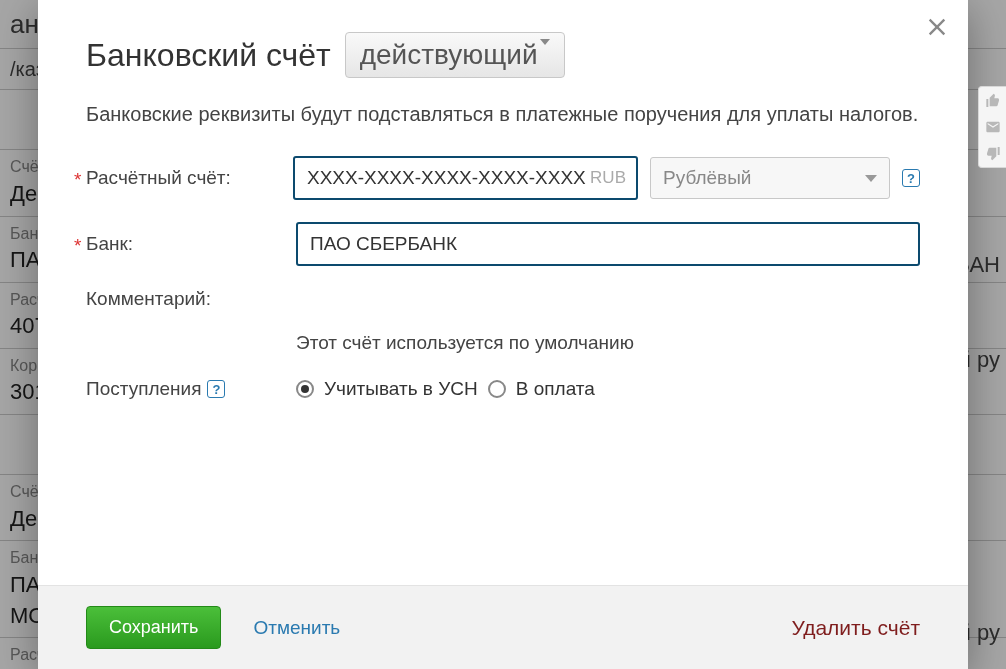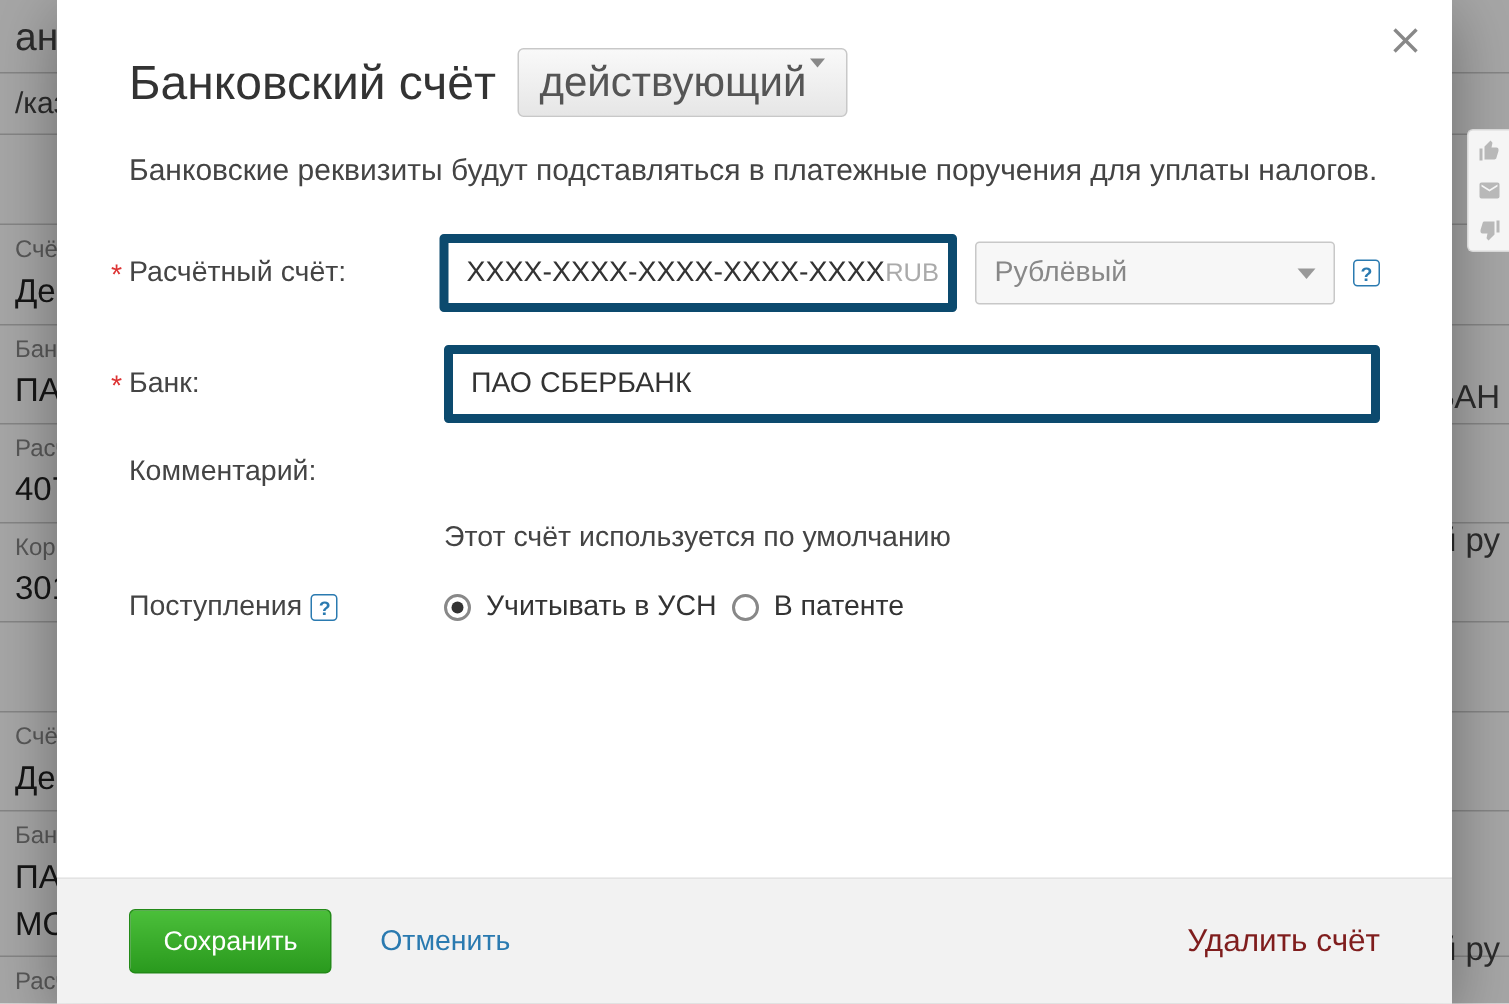--- a/index.html
+++ b/index.html
@@ -24,21 +24,21 @@
 
   .desc { font-size: 20px; color: #444; line-height: 1.4; margin-bottom: 28px; }
 
   .form-row { display: flex; align-items: center; margin-bottom: 22px; }
   .form-row .label { width: 210px; font-size: 19px; color: #444; position: relative; display: flex; align-items: center; gap: 6px; }
   .req { color: #d33; position: absolute; left: -12px; top: 2px; }
   .help { display: inline-flex; align-items: center; justify-content: center; width: 18px; height: 18px; border: 1.5px solid #2a7ab0; color: #2a7ab0; border-radius: 3px; font-size: 13px; font-weight: bold; cursor: pointer; }
 
   .controls { flex: 1; display: flex; align-items: center; gap: 12px; }
   .acct-wrap { position: relative; width: 345px; }
-  input.txt { width: 100%; border: 6px solid #0c4a6e; border-radius: 3px; padding: 9px 12px; font-size: 19px; color: #333; background: #fff; }
+  input.txt { width: 100%; border: 2px solid #0c4a6e; border-radius: 3px; padding: 9px 12px; font-size: 19px; color: #333; background: #fff; }
   input.txt::placeholder { color: #999; }
   .acct-wrap .rub { position: absolute; right: 12px; top: 50%; transform: translateY(-50%); color: #aaa; font-size: 17px; pointer-events: none; }
   .select { width: 240px; border: 1px solid #c8c8c8; border-radius: 3px; padding: 9px 12px; font-size: 19px; color: #888; background: #f7f7f7; display: flex; align-items: center; justify-content: space-between; cursor: pointer; }
   .select .caret { width: 0; height: 0; border-left: 6px solid transparent; border-right: 6px solid transparent; border-top: 7px solid #999; }
 
   .bank-input, .comment-input { width: 560px; }
   .default-note { font-size: 19px; color: #444; margin: 6px 0 24px 210px; }
 
   .radio-group { display: flex; flex-direction: row; gap: 10px; }
   .radio-item { display: flex; align-items: center; gap: 10px; font-size: 19px; color: #333; cursor: pointer; }
@@ -158,21 +158,21 @@
         <span class="help">?</span>
       </div>
       <div class="controls">
         <div class="radio-group">
           <label class="radio-item">
             <span class="radio checked"></span>
             <span>Учитывать в УСН</span>
           </label>
           <label class="radio-item">
             <span class="radio"></span>
-            <span>В патенте</span>
+            <span>В оплата</span>
           </label>
         </div>
       </div>
     </div>
   </div>
 
   <div class="modal-footer">
     <button class="btn-save">Сохранить</button>
     <a class="btn-cancel">Отменить</a>
     <a class="btn-delete">Удалить счёт</a>

